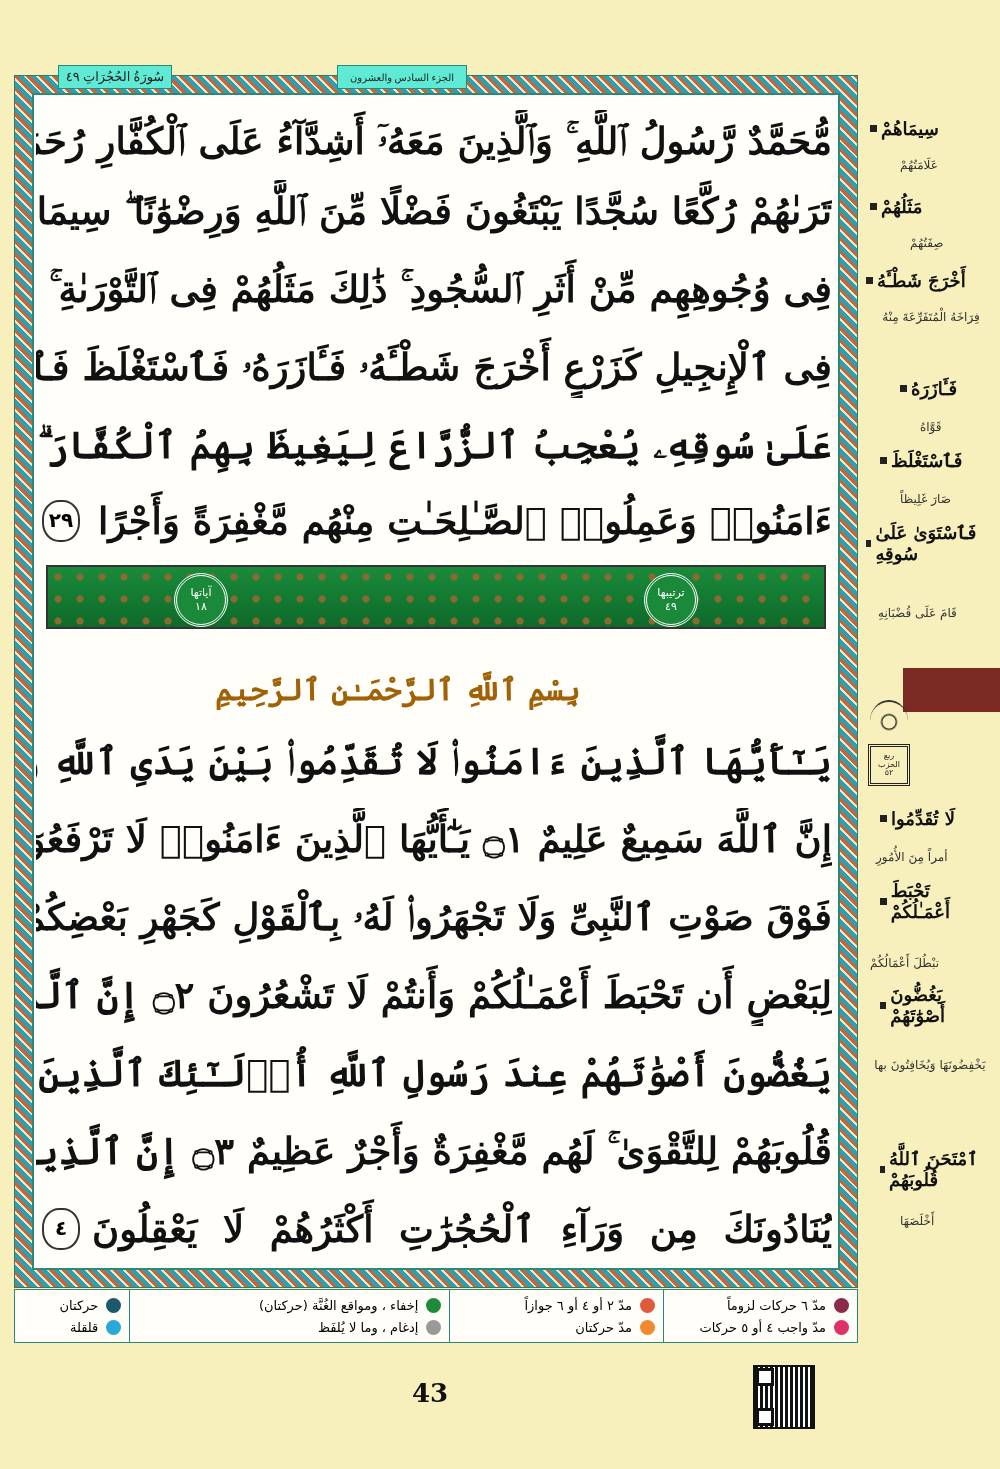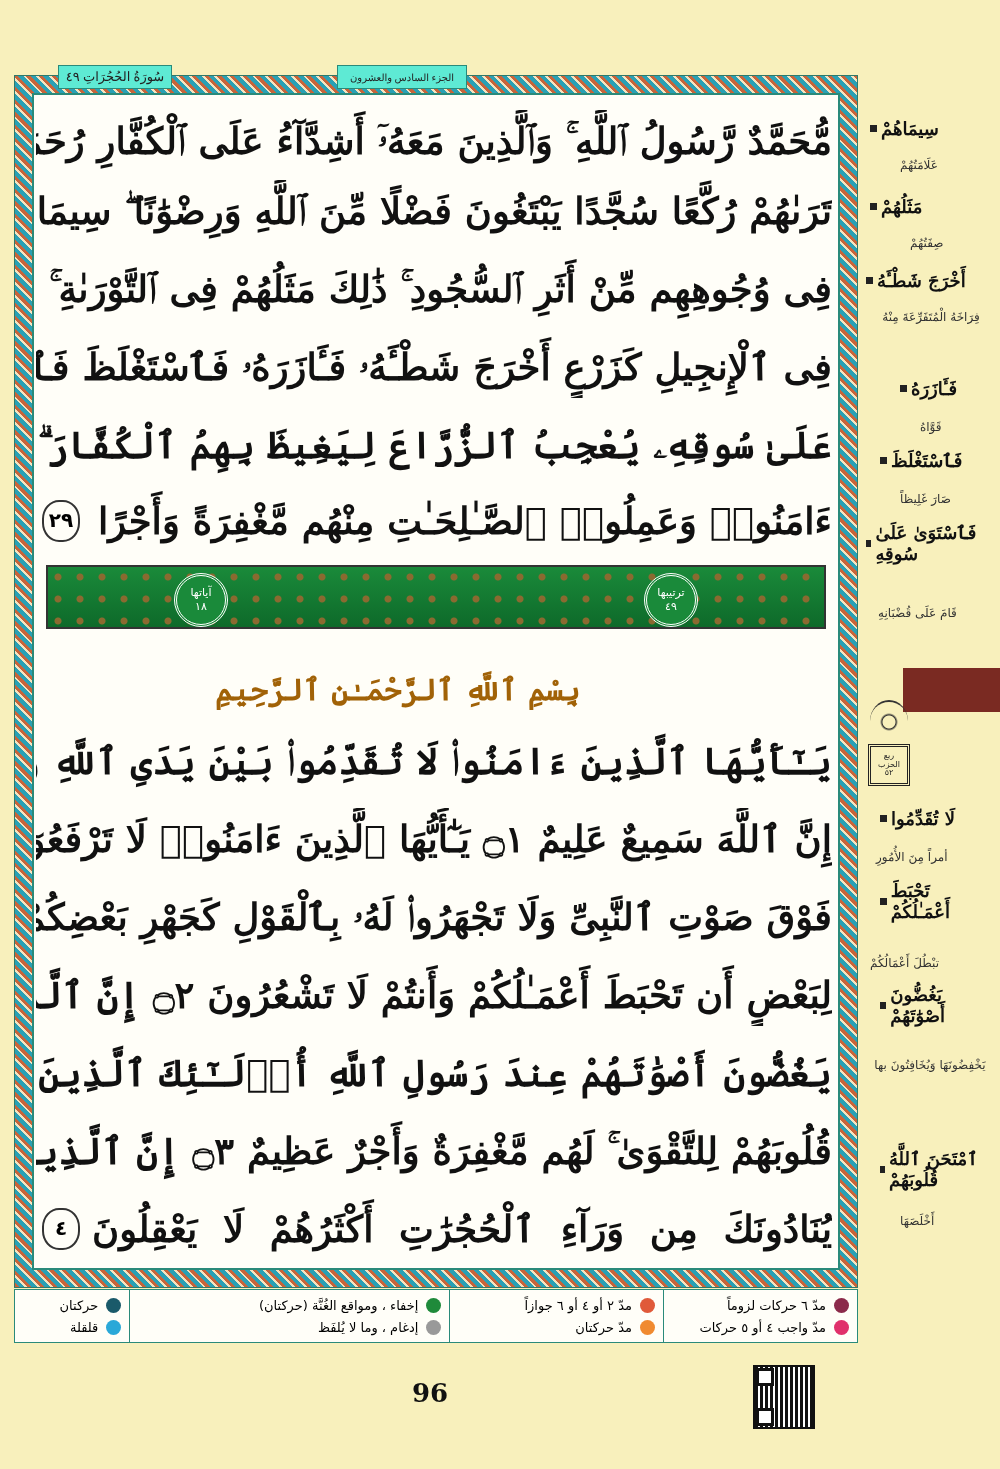--- a/index.html
+++ b/index.html
@@ -261,14 +261,14 @@
       <span class="dot" style="background:#1a5a6a"></span>
       <span>حركتان</span>
     </div>
     <div class="legend-row">
       <span class="dot" style="background:#2aa8d8"></span>
       <span>قلقلة</span>
     </div>
   </div>
 </div>
 
-<div class="page-number">96</div>
+<div class="page-number">43</div>
 <div class="qr"></div>
 
 </body></html>

